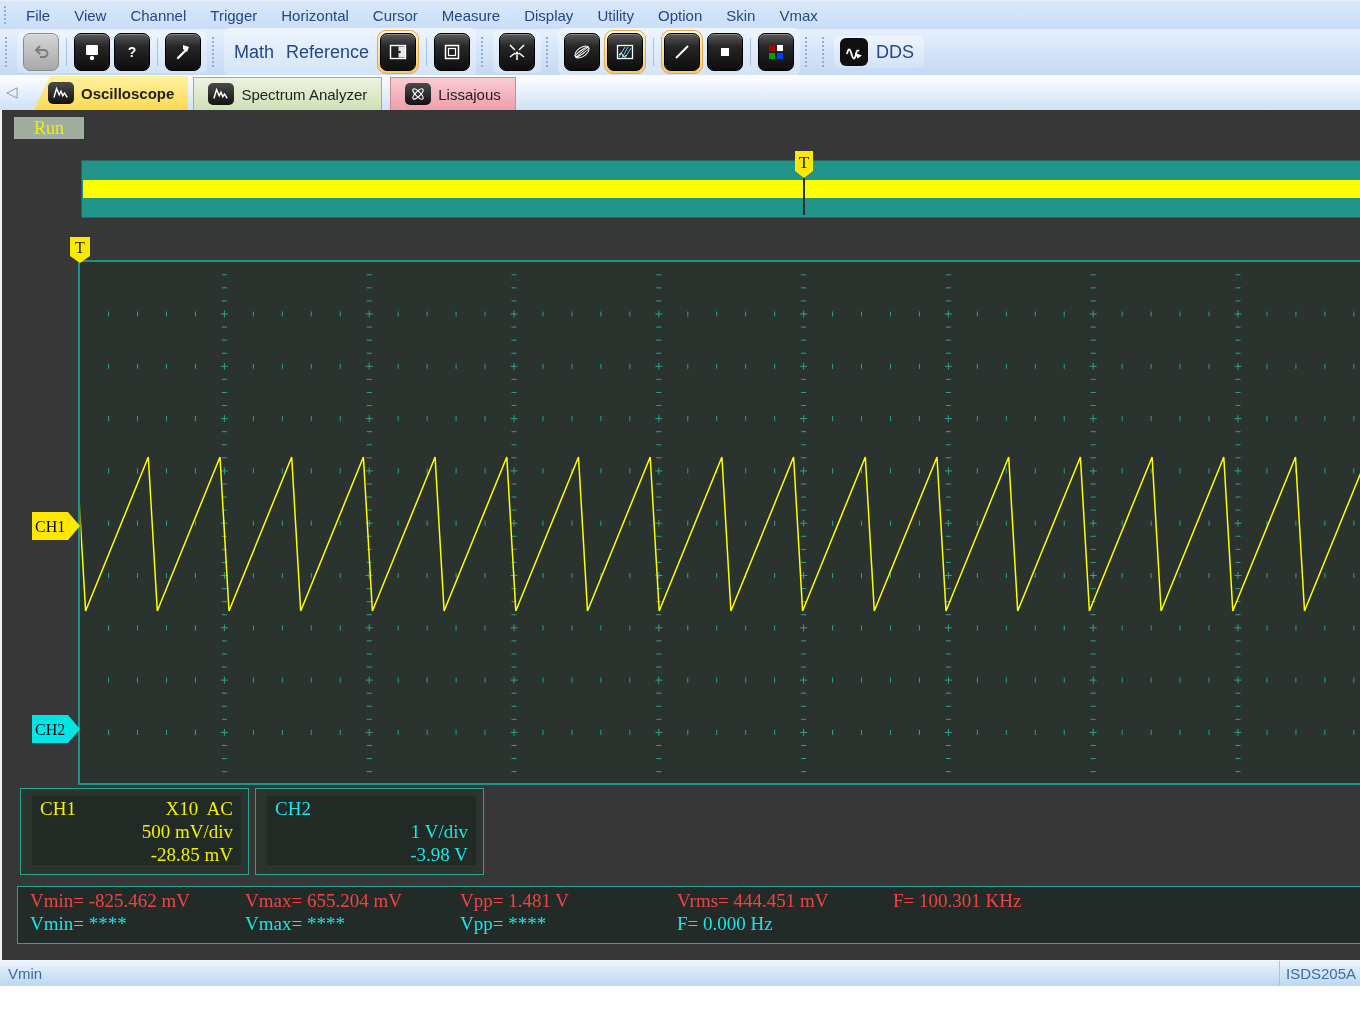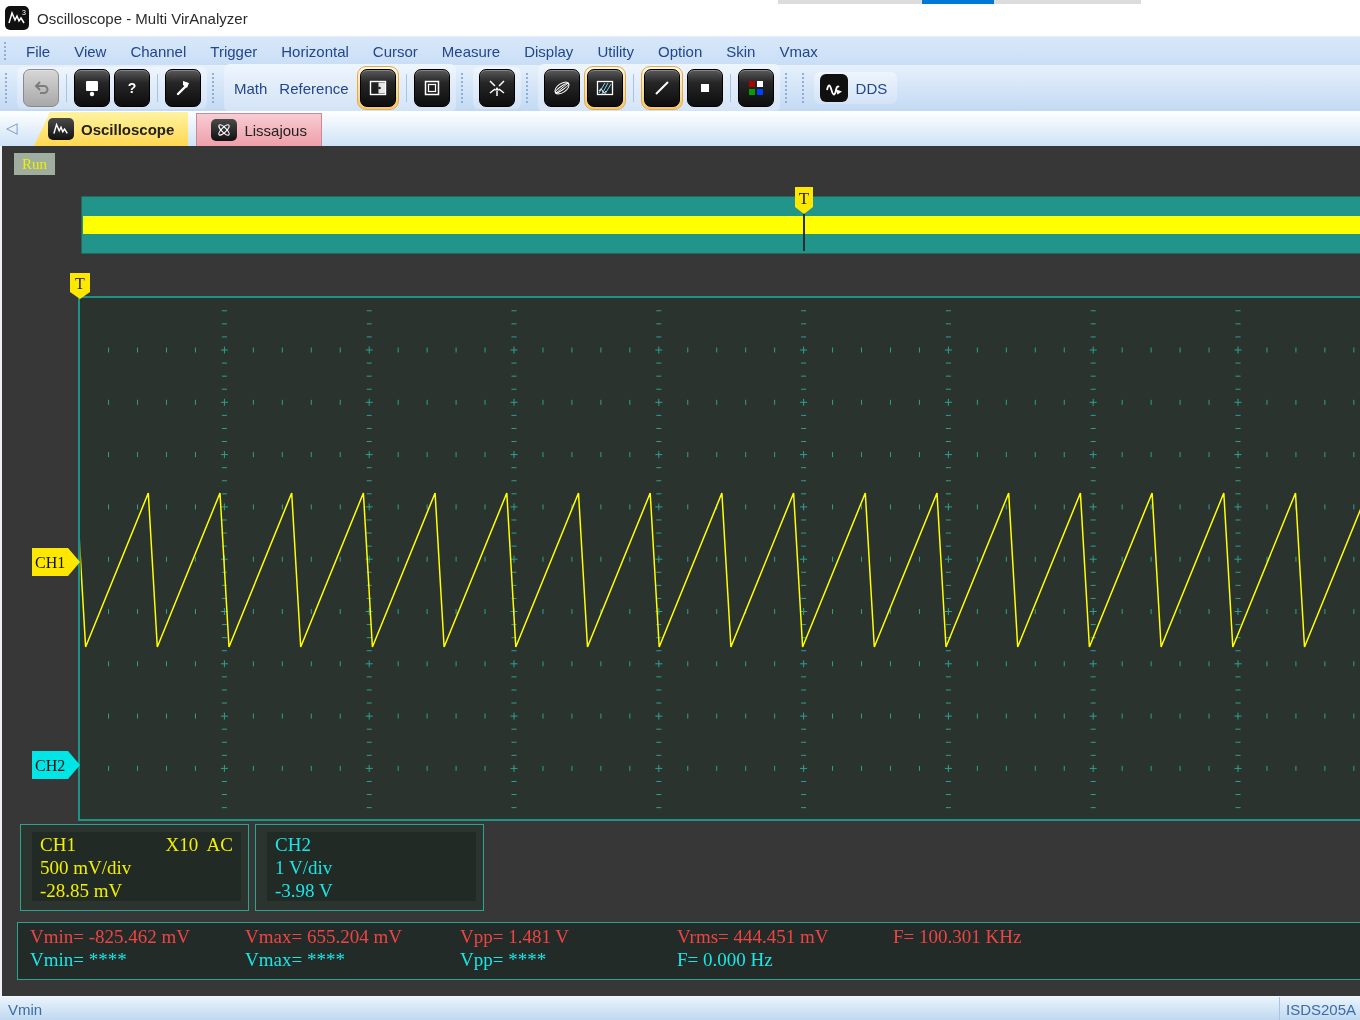--- a/index.html
+++ b/index.html
@@ -25,21 +25,21 @@
   .tgrip{width:5px;height:30px;border-left:2px dotted #8fafd6;margin:0 5px;}
   .tgroup{display:flex;align-items:center;gap:4px;background:linear-gradient(#eef5fd,#d3e3f7);
           border-radius:6px;padding:2px 6px;}
   .tbtn{width:34px;height:36px;border-radius:7px;border:1px solid #000;
         background:linear-gradient(#5a5a5a 0%,#262626 35%,#0d0d0d 100%);
         box-shadow:inset 0 1px 0 rgba(255,255,255,.28);
         display:flex;align-items:center;justify-content:center;}
   .tbtn.disabled{background:linear-gradient(#d6d6d6,#a8a8a8);border-color:#8a8a8a;}
   .selwrap{background:linear-gradient(#fff7dc,#f7c96e);border:1px solid #e3a94e;border-radius:9px;padding:2px;}
   .vsep{width:1px;height:28px;background:#a9c4e2;margin:0 3px;}
-  .tlabel{font-size:15px;color:#24478a;padding:0 4px;cursor:default;}
+  .tlabel{font-size:18px;color:#24478a;padding:0 4px;cursor:default;}
   .tlabel.gray{color:#9aa4b0;}
   .combo{width:78px;height:24px;background:#fff;border:1px solid #aab8c8;border-radius:3px;
          display:flex;align-items:center;font-size:14px;color:#333;}
   .combo .val{flex:1;padding-left:6px;}
   .combo .dd{width:18px;text-align:center;color:#7d90a8;font-size:10px;}
   .ddsicon{width:28px;height:28px;background:#101010;border-radius:6px;display:flex;
            align-items:center;justify-content:center;}
 
   
   .tabstrip{height:35px;background:linear-gradient(#feffff,#cfe2f6);display:flex;align-items:flex-end;position:relative;}
@@ -52,58 +52,47 @@
        background:linear-gradient(#fff3a2,#ffd851);
        clip-path:polygon(16px 0,100% 0,100% 100%,0 100%);border:none;}
   .tab.green{margin-left:5px;background:linear-gradient(#eef3e3,#cfe0b4);border-color:#9db284;}
   .tab.pink{margin-left:8px;background:linear-gradient(#f8ccd3,#ee9faa);border-color:#c98a94;}
 
   
   .scope{position:relative;width:1360px;height:850px;background:#373737;overflow:hidden;
          border-left:2px solid #eef2f7;font-family:"Liberation Serif",serif;}
   #scope-svg{position:absolute;left:0;top:0;}
   .runlbl{position:absolute;left:12px;top:7px;background:#9fae9e;color:#f0f000;
-          font-size:15px;padding:0 8px;line-height:22px;z-index:3;}
+          font-size:18px;padding:0 20px;line-height:22px;z-index:3;}
   .chbox{position:absolute;top:678px;width:227px;height:85px;background:#2c3430;
          border:1px solid #2aa38f;z-index:3;}
   .chbox .inner{position:absolute;left:11px;top:7px;right:7px;bottom:9px;background:#222a26;
                 font-size:19px;line-height:23px;padding:1px 8px;box-sizing:border-box;}
   .chbox.c1 .inner{color:#f0f000;} .chbox.c2 .inner{color:#1ae6e6;}
   .chrow1{display:flex;justify-content:space-between;}
-  .chright{text-align:left;}
+  .chright{text-align:right;}
   .pre{white-space:pre;}
   .measbox{position:absolute;left:15px;top:776px;width:1345px;height:56px;background:#232b28;
            border:1px solid #2aa38f;z-index:3;font-size:19px;}
   .measbox span{position:absolute;white-space:pre;}
   .mrow1{color:#ef4444;top:3px;} .mrow2{color:#1ae6e6;top:26px;}
   .mc0{left:12px;} .mc1{left:227px;} .mc2{left:442px;} .mc3{left:659px;} .mc4{left:875px;}
 
   
   .statusbar{position:relative;height:25px;background:linear-gradient(#eaf3fc,#bcd6f0);
              border-top:1px solid #f4f8fd;display:flex;align-items:center;font-size:15px;color:#3a6ea5;}
   .statusbar .left{padding-left:8px;}
   .statusbar .right{position:absolute;right:0;top:0;bottom:0;width:74px;border-left:1px solid #a8c4e0;
                     display:flex;align-items:center;padding-left:6px;}
 </style>
 </head>
 <body>
 
 <div class="app">
 
-  <div class="titlebar">
-    <span class="app-icon">
-      <svg width="20" height="20" viewBox="0 0 20 20">
-        <path d="M2 15 L5 5 L8 12 L10 8 L12 13 L14 10 L17 15" stroke="#fff" stroke-width="1.5" fill="none"></path>
-        <text x="15" y="7" font-size="7" fill="#fff">3</text>
-      </svg>
-    </span>
-    <span class="title-text">Oscilloscope - Multi VirAnalyzer</span>
-    <div class="strip-gray"></div>
-    <div class="strip-blue"></div>
-  </div>
 
   <div class="menubar">
     <span class="mgrip"></span>
     <span class="mi">File</span>
     <span class="mi">View</span>
     <span class="mi">Channel</span>
     <span class="mi">Trigger</span>
     <span class="mi">Horizontal</span>
     <span class="mi">Cursor</span>
     <span class="mi">Measure</span>
@@ -235,20 +224,28 @@
 
   <div class="tabstrip">
     <span class="chev">◁</span>
     <div class="tab active">
       <span class="ticon">
         <svg width="18" height="16" viewBox="0 0 20 18">
             <path d="M2 14 L5 4 L8 11 L10 7 L12 12 L14 9 L17 14" stroke="#fff" stroke-width="1.6" fill="none"></path>
           </svg>
       </span>
       <span>Oscilloscope</span>
+    </div>
+    <div class="tab green">
+      <span class="ticon">
+        <svg width="18" height="16" viewBox="0 0 20 18">
+            <path d="M2 14 L5 4 L8 11 L10 7 L12 12 L14 9 L17 14" stroke="#fff" stroke-width="1.6" fill="none"></path>
+          </svg>
+      </span>
+      <span>Spectrum Analyzer</span>
     </div>
     <div class="tab pink">
       <span class="ticon">
         <svg width="18" height="16" viewBox="0 0 20 20">
             <g stroke="#fff" fill="none" stroke-width="1.4">
               <ellipse cx="10" cy="10" rx="8.5" ry="3" transform="rotate(45 10 10)"></ellipse>
               <ellipse cx="10" cy="10" rx="8.5" ry="3" transform="rotate(-45 10 10)"></ellipse>
             </g>
           </svg>
       </span>

